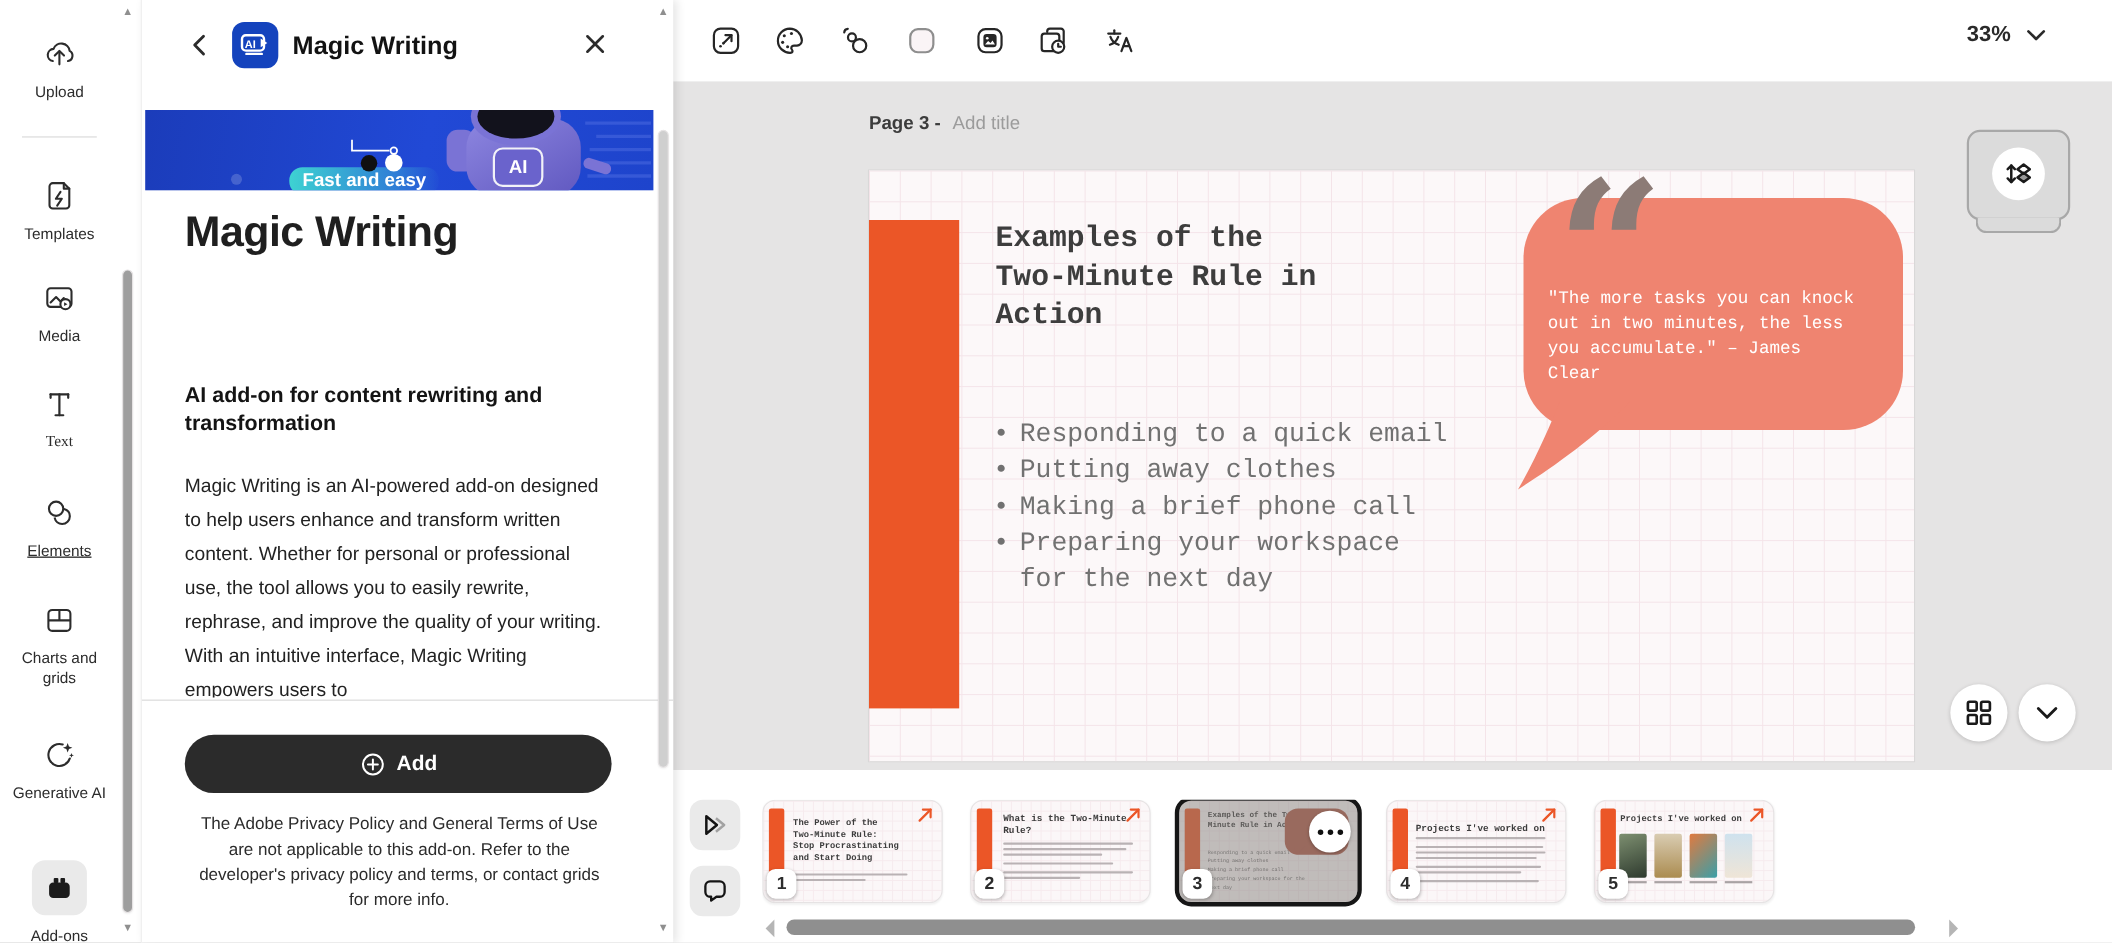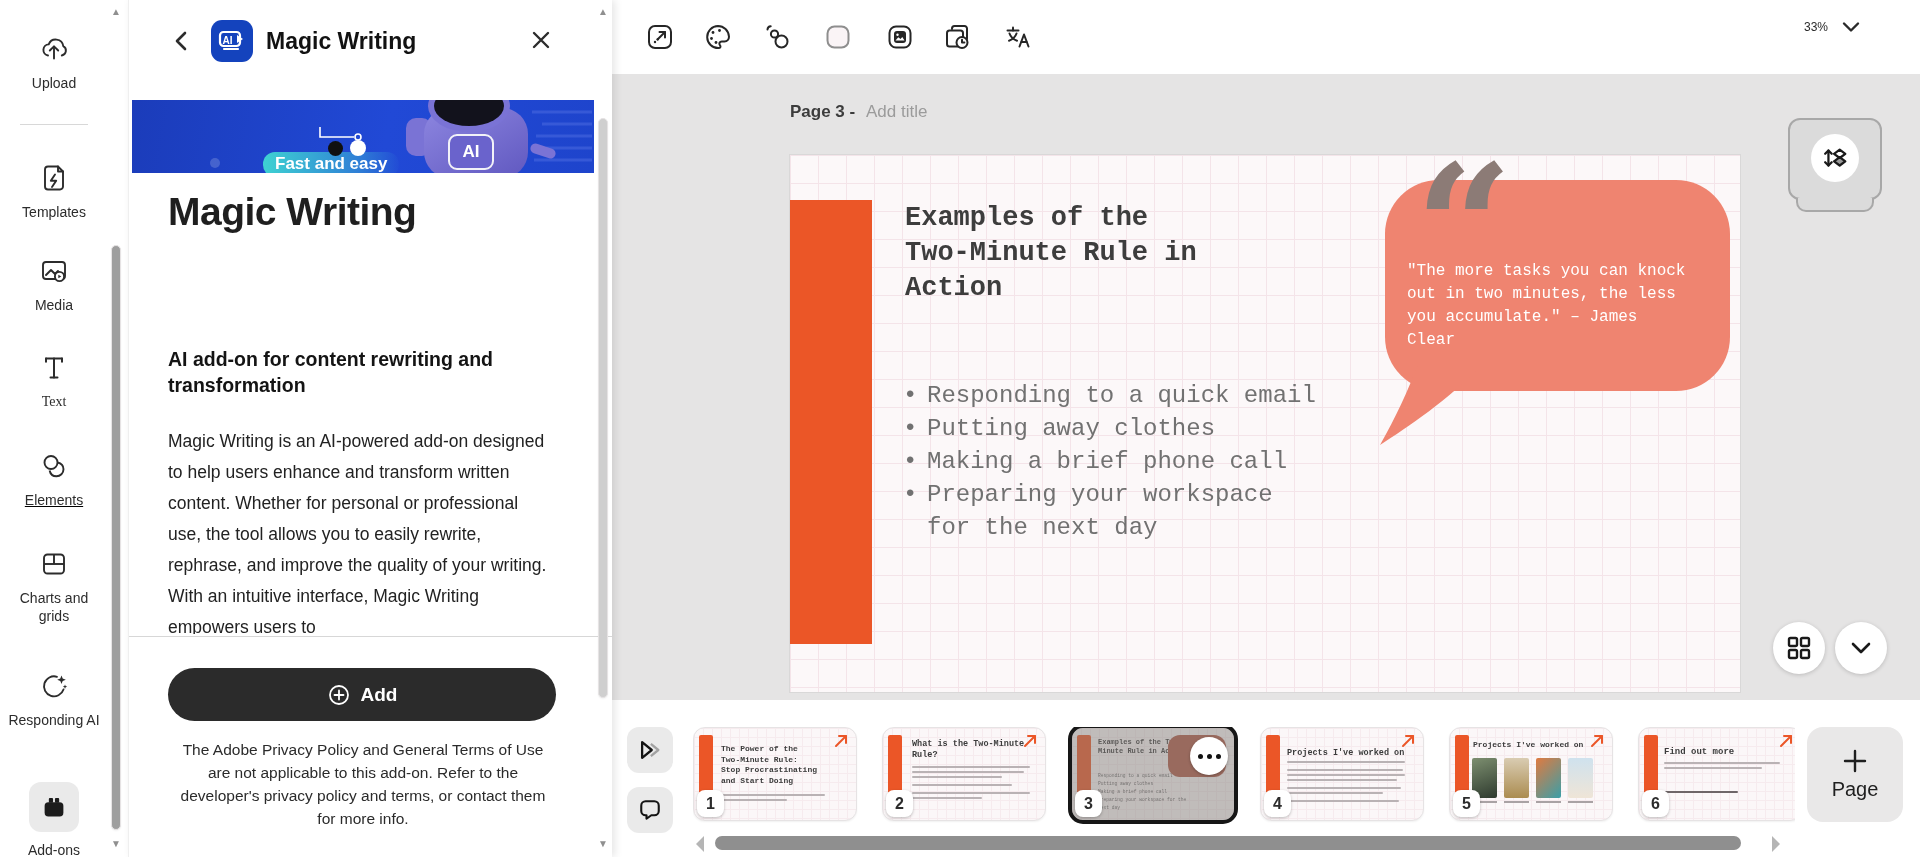--- a/index.html
+++ b/index.html
@@ -51,21 +51,21 @@
   .panel-desc { position:absolute; left:39px; top:426px; width:382px; height:208px; overflow:hidden; font-size:17.5px; line-height:31px; color:#222; }
   .panel-divider { position:absolute; left:0; top:636px; width:100%; height:1px; background:#d7d7d7; }
   .add-btn { position:absolute; left:39px; top:668px; width:388px; height:53px; background:#2b2b2b; border-radius:27px; border:none; color:#fff; font-family:"Liberation Sans",sans-serif; font-size:19px; font-weight:700; display:flex; align-items:center; justify-content:center; gap:10px; cursor:pointer; }
   .disclaimer { position:absolute; left:45px; top:738px; width:378px; text-align:center; font-size:15.5px; line-height:23px; color:#2b2b2b; }
 
   
   .main { position:absolute; left:612px; top:0; width:1308px; height:857px; }
   .toolbar { position:absolute; left:0; top:0; width:100%; height:74px; background:#fff; }
   .tool-btn { position:absolute; top:15px; width:44px; height:44px; border-radius:10px; display:flex; align-items:center; justify-content:center; cursor:pointer; }
   .zoom-ctl { position:absolute; right:60px; top:20px; display:flex; align-items:center; gap:14px; cursor:pointer; }
-  .zoom-ctl .zval { font-size:12px; font-weight:400; color:#2a2a2a; }
+  .zoom-ctl .zval { font-size:20px; font-weight:700; color:#2a2a2a; }
 
   .canvas { position:absolute; left:0; top:74px; width:100%; height:626px; background:#E5E4E4; }
   .page-label-row { position:absolute; left:178px; top:28px; font-size:17px; }
   .page-label-row .plab { font-weight:700; color:#3c3c3c; }
   .page-label-row .ptitle { color:#9b9b9b; margin-left:6px; cursor:text; }
 
   .slide { position:absolute; left:178px; top:81px; width:950px; height:537px; background:#FCF8F9;
            background-image:linear-gradient(#f4e4e9 1px, transparent 1px),linear-gradient(90deg,#f4e4e9 1px, transparent 1px);
            background-size:28px 28px; box-shadow:0 0 0 1px rgba(0,0,0,.05); cursor:default; }
   .accent-bar { position:absolute; left:0; top:45px; width:82px; height:444px; }
@@ -184,21 +184,21 @@
       <span class="rail-label">Charts and grids</span>
     </div>
     <div class="rail-item" style="top:670px;">
       <span>
         <svg width="32" height="32" viewBox="0 0 32 32" fill="none" stroke="#2c2c2c" stroke-width="1.9" stroke-linecap="round" stroke-linejoin="round">
           <path d="M25.5 19.5a10 10 0 1 1-6.5-12.7"></path>
           <path d="M23.5 5.5l1.2 3.1 3.1 1.2-3.1 1.2-1.2 3.1-1.2-3.1-3.1-1.2 3.1-1.2z" fill="#2c2c2c" stroke="none"></path>
           <path d="M27 14.5l.6 1.6 1.6.6-1.6.6-.6 1.6-.6-1.6-1.6-.6 1.6-.6z" fill="#2c2c2c" stroke="none"></path>
         </svg>
         </span>
-      <span class="rail-label">Responding AI</span>
+      <span class="rail-label">Generative AI</span>
     </div>
     <div class="rail-item" style="top:782px;">
       <span class="addon-box">
         <span>
           <svg width="30" height="30" viewBox="0 0 32 32">
             <rect x="6" y="11" width="20" height="15" rx="4" fill="#1c1c1c"></rect>
             <rect x="10.5" y="6.5" width="4.5" height="5" rx="1" fill="#1c1c1c"></rect>
             <rect x="17" y="6.5" width="4.5" height="5" rx="1" fill="#1c1c1c"></rect>
           </svg>
           </span>
@@ -273,21 +273,21 @@
     <button class="add-btn">
       <span>
         <svg width="24" height="24" viewBox="0 0 24 24" fill="none" stroke="#fff" stroke-width="1.8" stroke-linecap="round">
           <circle cx="12" cy="12" r="9"></circle>
             <path d="M12 7.5v9M7.5 12h9"></path>
         </svg>
         </span>
       <span>Add</span>
     </button>
 
-    <p class="disclaimer">The Adobe Privacy Policy and General Terms of Use are not applicable to this add-on. Refer to the developer's privacy policy and terms, or contact them for more info.</p>
+    <p class="disclaimer">The Adobe Privacy Policy and General Terms of Use are not applicable to this add-on. Refer to the developer's privacy policy and terms, or contact grids for more info.</p>
 
     <div class="vscroll" style="left:466px;">
       <div class="arr" style="top:6px;">▲</div>
       <div class="thumb" style="top:118px; height:580px; background:#cfcfcf;"></div>
       <div class="arr" style="top:838px;">▼</div>
     </div>
   </section>
 
   <div class="main">
 
@@ -535,48 +535,24 @@
                   <div class="cap"></div>
                 </div>
               <div>
                   <div class="ph" style="background:linear-gradient(#cfe2ee,#efe5d7);"></div>
                   <div class="cap"></div>
                 </div>
             </div>
             <span class="badge">5</span>
           </div>
 
-          <div class="thumb">
-            <div class="mini-bar" style="background:#EB5627;"></div>
-            <span class="open-arrow">
-              <svg width="16" height="16" viewBox="0 0 16 16" fill="none" stroke="#EB5627" stroke-width="2" stroke-linecap="round" stroke-linejoin="round">
-                  <path d="M3 13L13 3"></path>
-                  <path d="M6 3h7v7"></path>
-                </svg>
-              </span>
-            <div class="mini-title" style="left:25px; top:19px; width:130px; font-size:9px;">Find out more</div>
-            <div style="position:absolute; left:25px; top:34px; width:120px;">
-              <div class="tline" style="width:116px;"></div>
-                <div class="tline" style="width:98px;"></div>
-              <div class="tline" style="width:74px; margin-top:22px; background:#6e6668;"></div>
-            </div>
-            <span class="badge">6</span>
-          </div>
 
         </div>
       </div>
 
-      <button class="add-page-btn">
-        <span>
-          <svg width="26" height="26" viewBox="0 0 26 26" stroke="#1f1f1f" stroke-width="2.4" stroke-linecap="round">
-              <path d="M13 3v20M3 13h20"></path>
-            </svg>
-          </span>
-        <span class="pl">Page</span>
-      </button>
 
       <div class="hArr left"></div>
       <div class="hscroll-thumb"></div>
       <div class="hArr right"></div>
     </div>
   </div>
 
 </div>
 
 </body></html>

